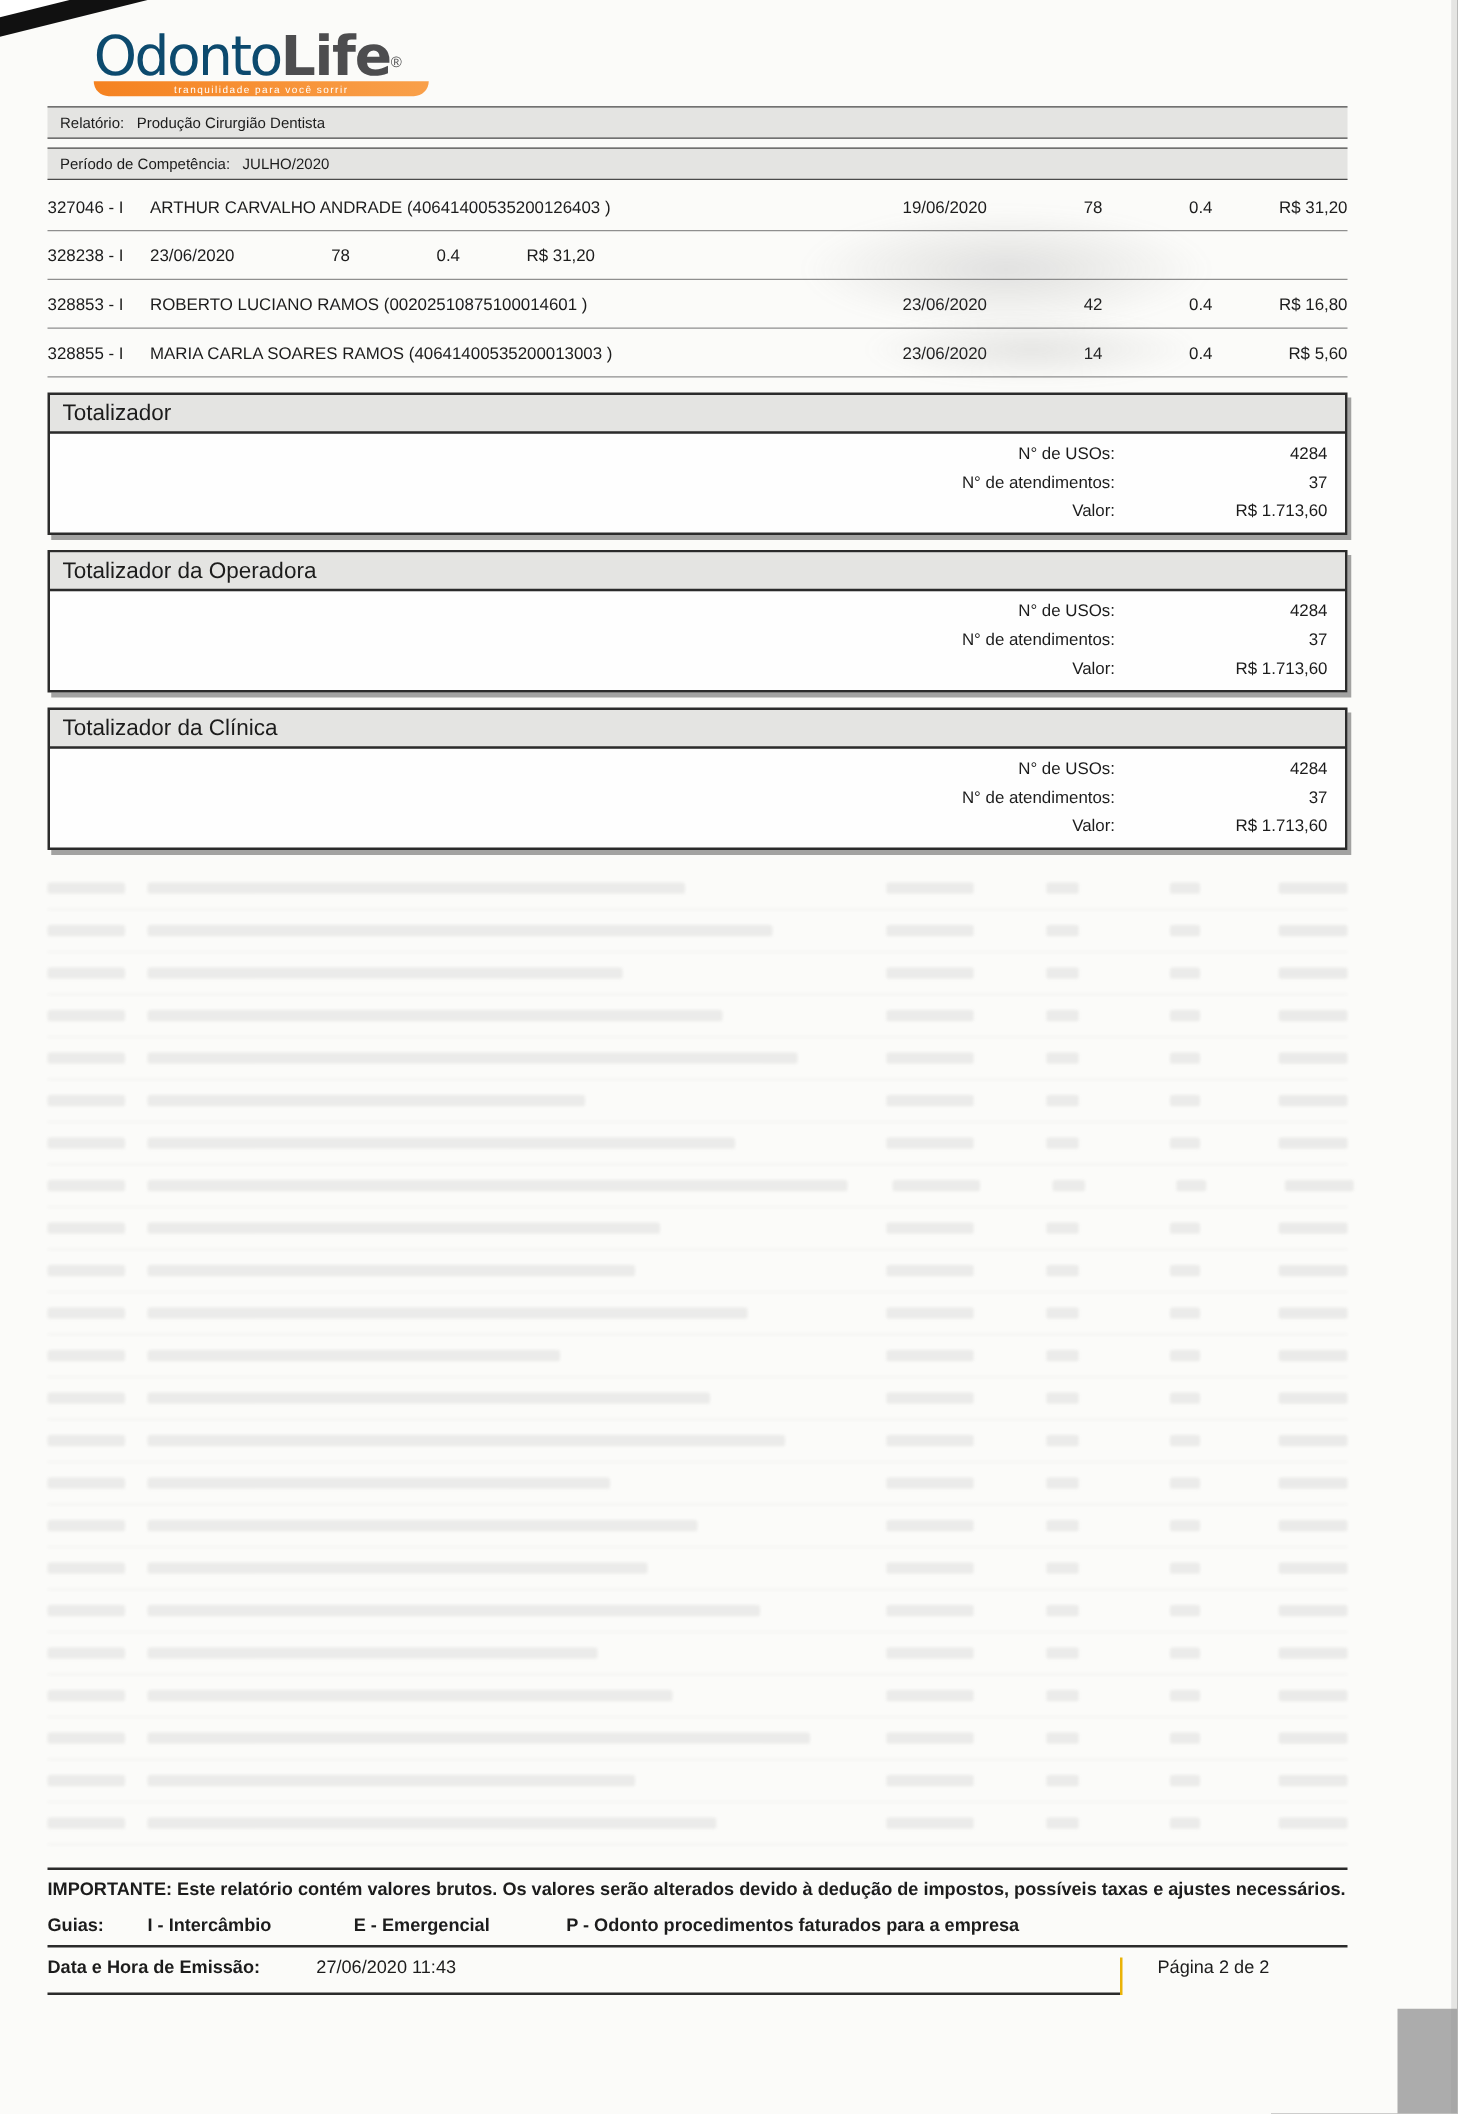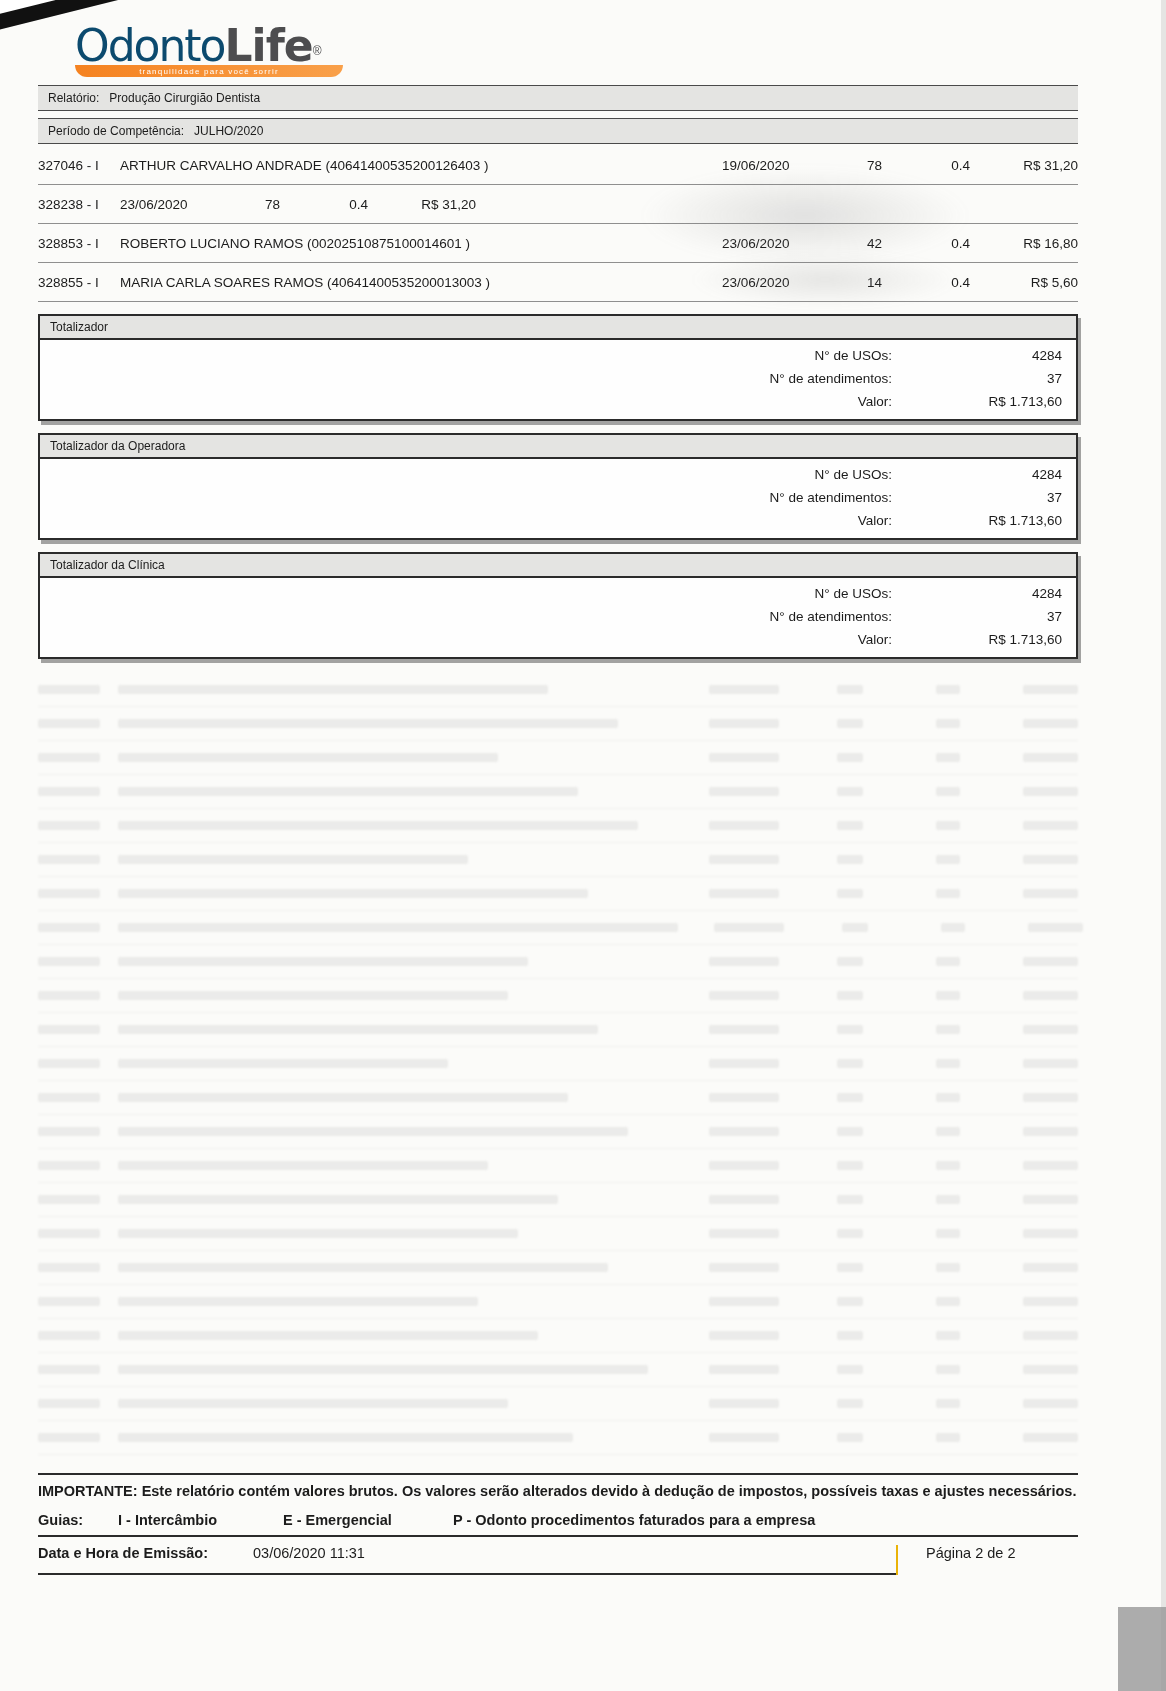--- a/index.html
+++ b/index.html
@@ -37,21 +37,21 @@
   .trow {display:flex; align-items:center; height:38px; border-bottom:1px solid #8f8f8f; font-size:13.5px;}
   .c-code {width:82px;}
   .c-name {flex:1;}
   .c-date {width:100px;}
   .c-uses {width:60px; text-align:right;}
   .c-factor {width:88px; text-align:right;}
   .c-value {width:108px; text-align:right;}
 
   
   .totbox {border:2px solid #2b2b2b; box-shadow:3px 4px 0 rgba(90,90,90,0.55); background:#fefefe; margin-top:12px;}
-  .tot-title {background:#e4e4e2; border-bottom:2px solid #2b2b2b; padding:4px 10px; font-size:12px;}
+  .tot-title {background:#e4e4e2; border-bottom:2px solid #2b2b2b; padding:4px 10px; font-size:18px;}
   .tot-body {padding:4px 0 6px;}
   .tot-row {display:flex; justify-content:flex-end; align-items:center; padding:4px 14px; font-size:13.5px;}
   .tot-value {width:170px; text-align:right;}
 
   
   .ghost {margin-top:14px; filter:blur(1.1px); opacity:0.55;}
   .ghost-row {display:flex; align-items:center; gap:18px; height:33px; border-bottom:1px solid rgba(60,60,60,0.12);}
   .gb {height:9px; background:#9a9a9a; opacity:0.30; border-radius:2px; flex:none;}
   .gspacer {flex:1;}
 
@@ -397,21 +397,21 @@
       <div class="important">IMPORTANTE: Este relatório contém valores brutos. Os valores serão alterados devido à dedução de impostos, possíveis taxas e ajustes necessários.</div>
       <div class="guias">
         <span class="g-label">Guias:</span>
         <span class="g-i">I - Intercâmbio</span>
         <span class="g-e">E - Emergencial</span>
         <span class="g-p">P - Odonto procedimentos faturados para a empresa</span>
       </div>
       <div class="emission">
         <div class="emission-left">
           <span class="em-label">Data e Hora de Emissão:</span>
-          <span class="em-value">03/06/2020   11:31</span>
+          <span class="em-value">27/06/2020   11:43</span>
         </div>
         <div class="page-cell">Página 2 de 2</div>
       </div>
     </div>
 
   </div>
 
   <div class="scan-corner"></div>
   <div class="scan-edge"></div>
 </div>

